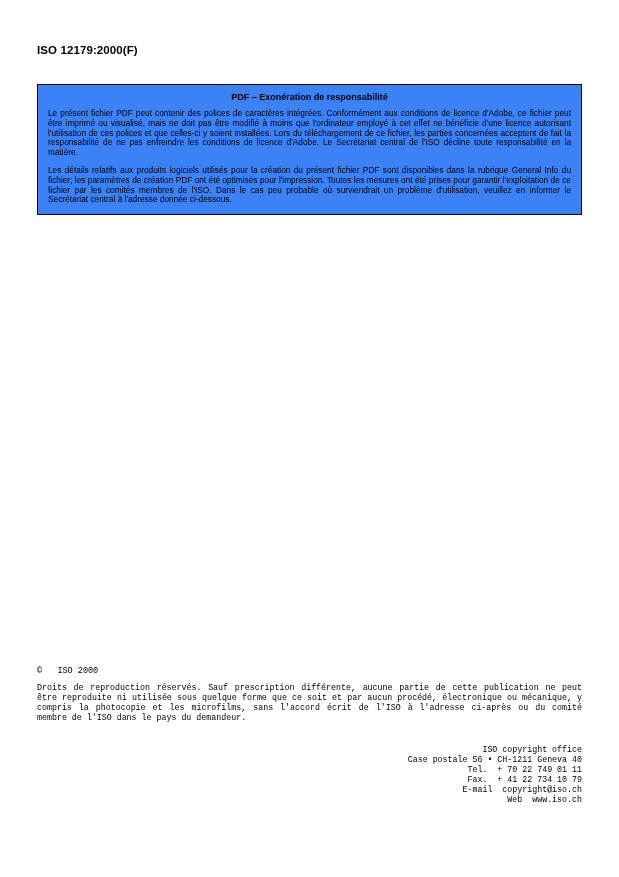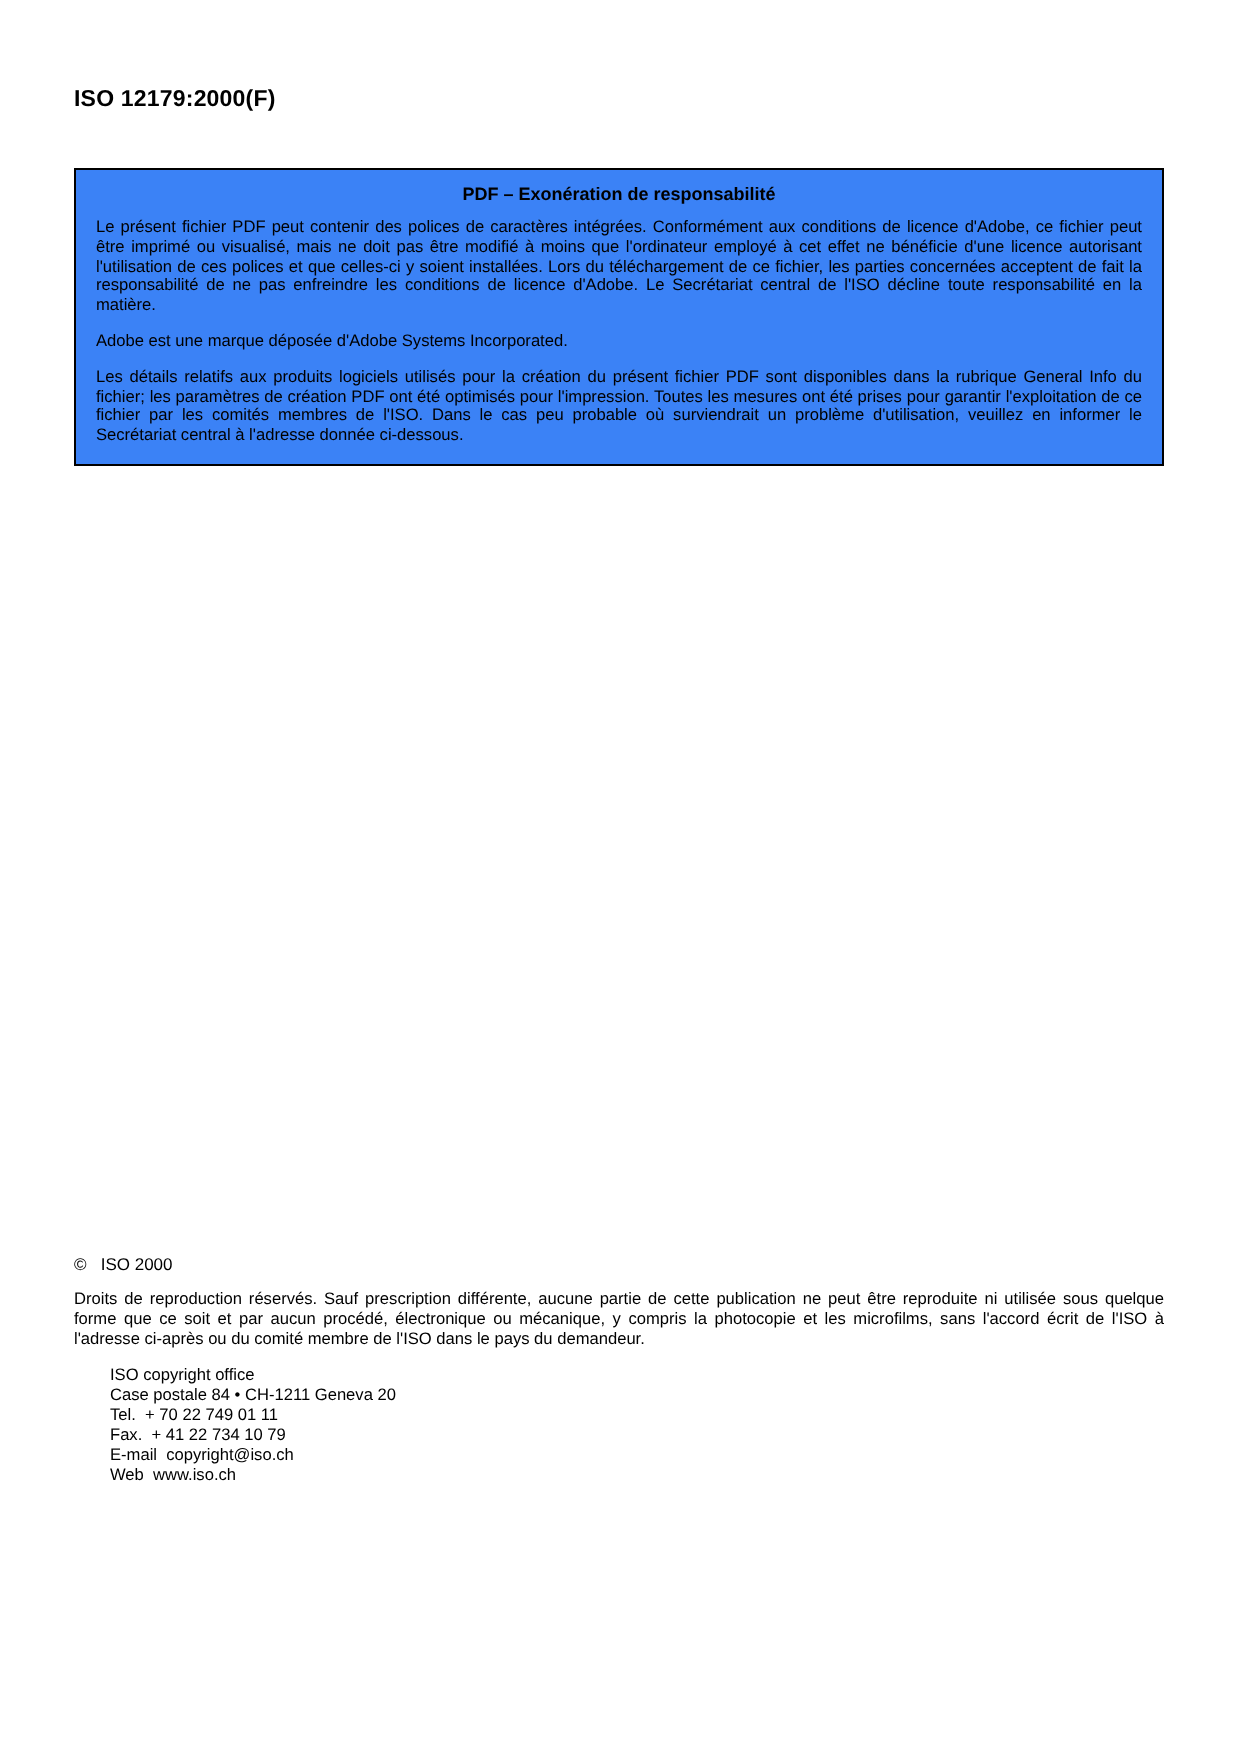--- a/index.html
+++ b/index.html
@@ -41,36 +41,38 @@
     margin-bottom: 7px;
   }
   .disclaimer-box p {
     font-size: 8.3px;
     line-height: 9.8px;
     text-align: justify;
     margin-bottom: 8px;
   }
   .copyright-block {
     position: absolute;
-    top: 627px;
+    top: 666px;
     left: 37px;
     width: 545px;
+    font-family: Liberation Mono, monospace;
   }
   .copy-notice {
     font-size: 8.5px;
     white-space: pre-wrap;
     margin-bottom: 7px;
   }
   .rights {
     font-size: 8.3px;
     line-height: 10px;
     text-align: justify;
   }
   .address {
-    margin: 8px 0 0 18px;
+    margin: 22px 0 0 18px;
+    text-align: right;
   }
   .address .addr-line {
     font-size: 8.3px;
     line-height: 10px;
     white-space: pre-wrap;
   }
   .printed {
     font-size: 8.3px;
     margin-top: 9px;
   }
@@ -90,30 +92,29 @@
 </head>
 <body>
 
 <div class="page">
 
   <div class="doc-ref">ISO 12179:2000(F)</div>
 
   <div class="disclaimer-box">
     <div class="box-title">PDF – Exonération de responsabilité</div>
     <p>Le présent fichier PDF peut contenir des polices de caractères intégrées. Conformément aux conditions de licence d'Adobe, ce fichier peut être imprimé ou visualisé, mais ne doit pas être modifié à moins que l'ordinateur employé à cet effet ne bénéficie d'une licence autorisant l'utilisation de ces polices et que celles-ci y soient installées. Lors du téléchargement de ce fichier, les parties concernées acceptent de fait la responsabilité de ne pas enfreindre les conditions de licence d'Adobe. Le Secrétariat central de l'ISO décline toute responsabilité en la matière.</p>
-    <p>Adobe est une marque déposée d'Adobe Systems Incorporated.</p>
     <p>Les détails relatifs aux produits logiciels utilisés pour la création du présent fichier PDF sont disponibles dans la rubrique General Info du fichier; les paramètres de création PDF ont été optimisés pour l'impression. Toutes les mesures ont été prises pour garantir l'exploitation de ce fichier par les comités membres de l'ISO. Dans le cas peu probable où surviendrait un problème d'utilisation, veuillez en informer le Secrétariat central à l'adresse donnée ci-dessous.</p>
   </div>
 
   <div class="copyright-block">
     <div class="copy-notice">©   ISO 2000</div>
     <p class="rights">Droits de reproduction réservés. Sauf prescription différente, aucune partie de cette publication ne peut être reproduite ni utilisée sous quelque forme que ce soit et par aucun procédé, électronique ou mécanique, y compris la photocopie et les microfilms, sans l'accord écrit de l'ISO à l'adresse ci-après ou du comité membre de l'ISO dans le pays du demandeur.</p>
     <div class="address">
       <div class="addr-line">ISO copyright office</div>
-      <div class="addr-line">Case postale 84 • CH-1211 Geneva 20</div>
+      <div class="addr-line">Case postale 56 • CH-1211 Geneva 40</div>
       <div class="addr-line">Tel.  + 70 22 749 01 11</div>
       <div class="addr-line">Fax.  + 41 22 734 10 79</div>
       <div class="addr-line">E-mail  copyright@iso.ch</div>
       <div class="addr-line">Web  www.iso.ch</div>
     </div>
   </div>
 
   <div class="footer">
     <span class="page-num">ii</span>
     <span class="footer-right">© ISO 2000 – Tous droits réservés</span>

